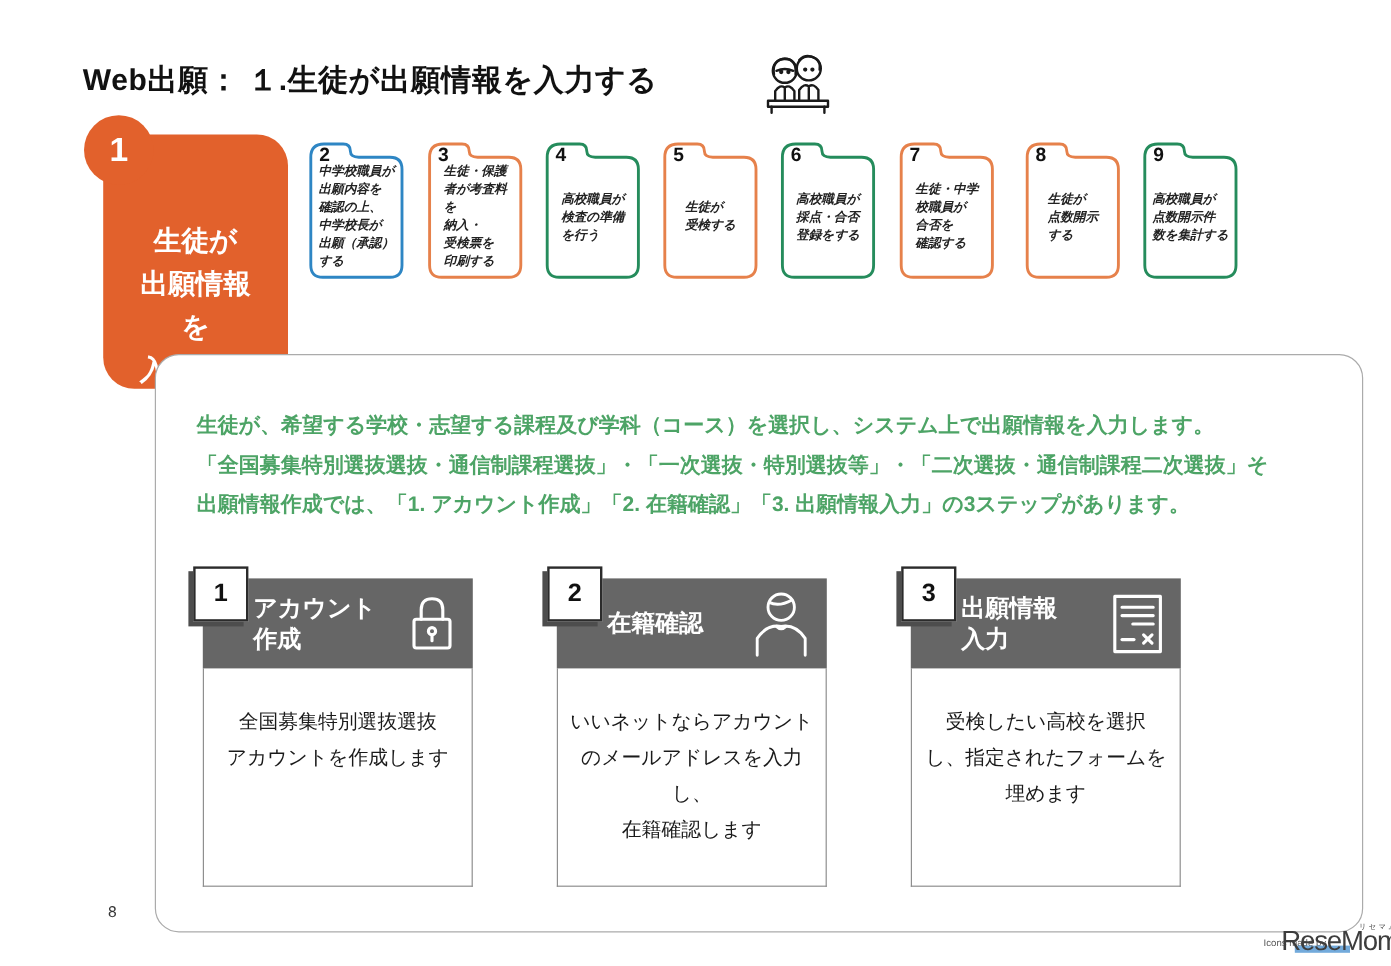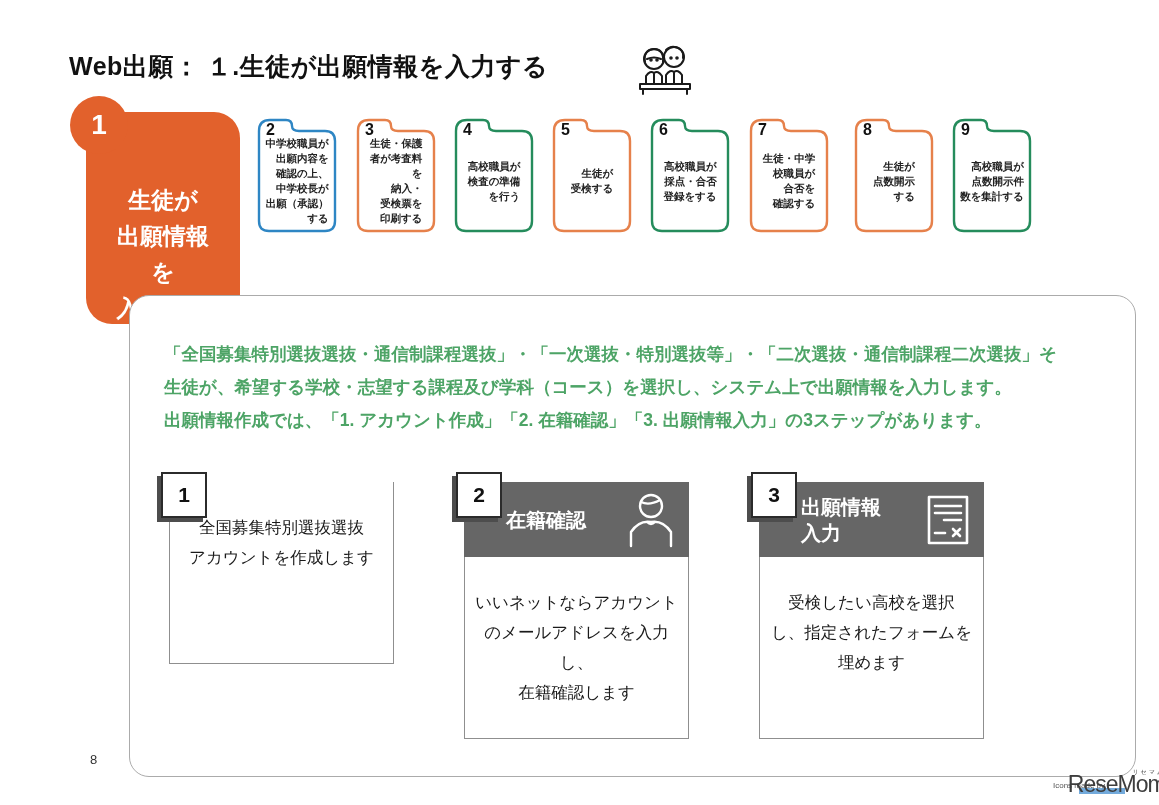--- a/index.html
+++ b/index.html
@@ -16,21 +16,21 @@
   .main-step-circle{position:absolute;left:0;top:0;width:58px;height:58px;background:#E2612C;border-radius:50%;
     display:flex;align-items:center;justify-content:center;color:#fff;font-size:28px;font-weight:bold;}
   .main-step-text{position:absolute;left:16px;top:86px;width:154px;text-align:center;color:#fff;
     font-size:23px;font-weight:bold;line-height:36px;white-space:pre-line;}
 
   
   .step{position:absolute;top:118px;width:80px;height:115px;}
   .step svg.outline{position:absolute;left:0;top:0;}
   .step .num{position:absolute;left:9px;top:3px;font-size:16px;font-weight:bold;color:#111;}
   .step .txt{position:absolute;left:3px;top:16px;width:74px;height:94px;display:flex;align-items:center;justify-content:center;
-    text-align:right;font-size:10.5px;font-weight:bold;color:#222;line-height:15px;white-space:pre-line;}
+    text-align:left;font-size:10.5px;font-weight:bold;color:#222;line-height:15px;white-space:pre-line;font-style:italic;}
   .s-blue path{stroke:#2E86C4;} .s-orange path{stroke:#E6814B;} .s-green path{stroke:#258C5C;}
   .step path{fill:#fff;stroke-width:2.4;}
 
   
   .panel{position:absolute;left:105px;top:295px;width:1005px;height:480px;border:1.6px solid #ABABAB;border-radius:20px;background:#fff;}
 
   .para{position:absolute;left:140px;top:338px;width:960px;color:#4DA466;font-weight:bold;font-size:17.5px;}
   .para div{height:33px;line-height:33px;white-space:nowrap;}
 
   
@@ -161,27 +161,37 @@
       </svg>
     <span class="num">9</span>
     <div class="txt">高校職員が
 点数開示件
 数を集計する</div>
   </div>
 
   <div class="panel"></div>
 
   <div class="para">
+    <div>生徒が、希望する学校・志望する課程及び学科（コース）を選択し、システム上で出願情報を入力します。</div>
     <div>「全国募集特別選抜選抜・通信制課程選抜」・「一次選抜・特別選抜等」・「二次選抜・通信制課程二次選抜」そ</div>
-    <div>生徒が、希望する学校・志望する課程及び学科（コース）を選択し、システム上で出願情報を入力します。</div>
     <div>出願情報作成では、「1. アカウント作成」「2. 在籍確認」「3. 出願情報入力」の3ステップがあります。</div>
   </div>
 
   <div class="card card1">
     <div class="numsq">1</div>
+    <div class="hdr">
+      <div class="hdr-title">アカウント
+作成</div>
+      <svg class="hdr-icon" width="40" height="48" viewBox="0 0 40 48" fill="none" stroke="currentColor" stroke-width="2.6" stroke-linecap="round" stroke-linejoin="round">
+        <path d="M11 20 V12 Q11 3 20 3 Q29 3 29 12 V20"></path>
+        <rect x="5" y="20" width="30" height="24" rx="2"></rect>
+        <circle cx="20" cy="30" r="3"></circle>
+        <path d="M20 33 V38"></path>
+      </svg>
+    </div>
     <div class="body">全国募集特別選抜選抜
 アカウントを作成します</div>
   </div>
 
   <div class="card card2">
     <div class="numsq">2</div>
     <div class="hdr">
       <div class="hdr-title">在籍確認</div>
       <svg class="hdr-icon" width="48" height="56" viewBox="0 0 48 56" fill="none" stroke="currentColor" stroke-width="2.4" stroke-linecap="round" stroke-linejoin="round">
         <circle cx="24" cy="14" r="11"></circle>

